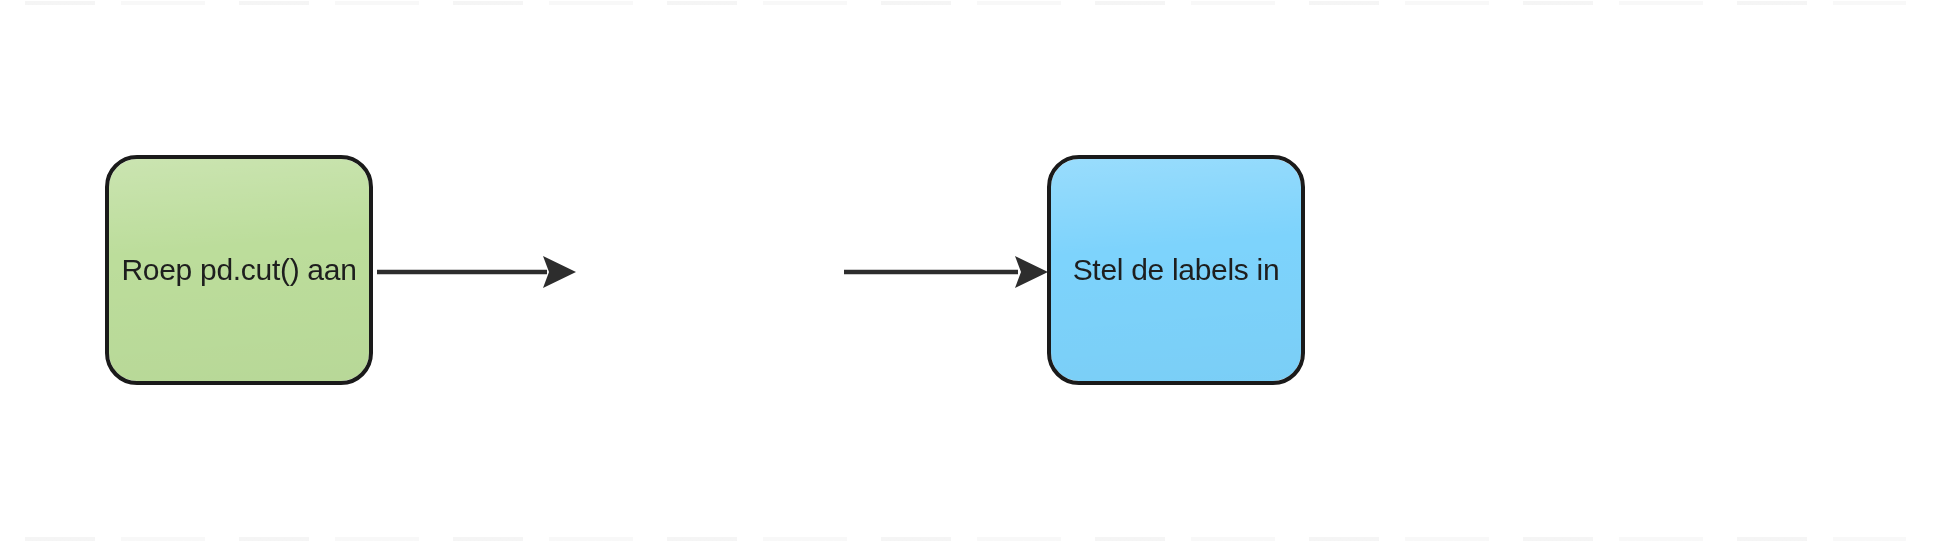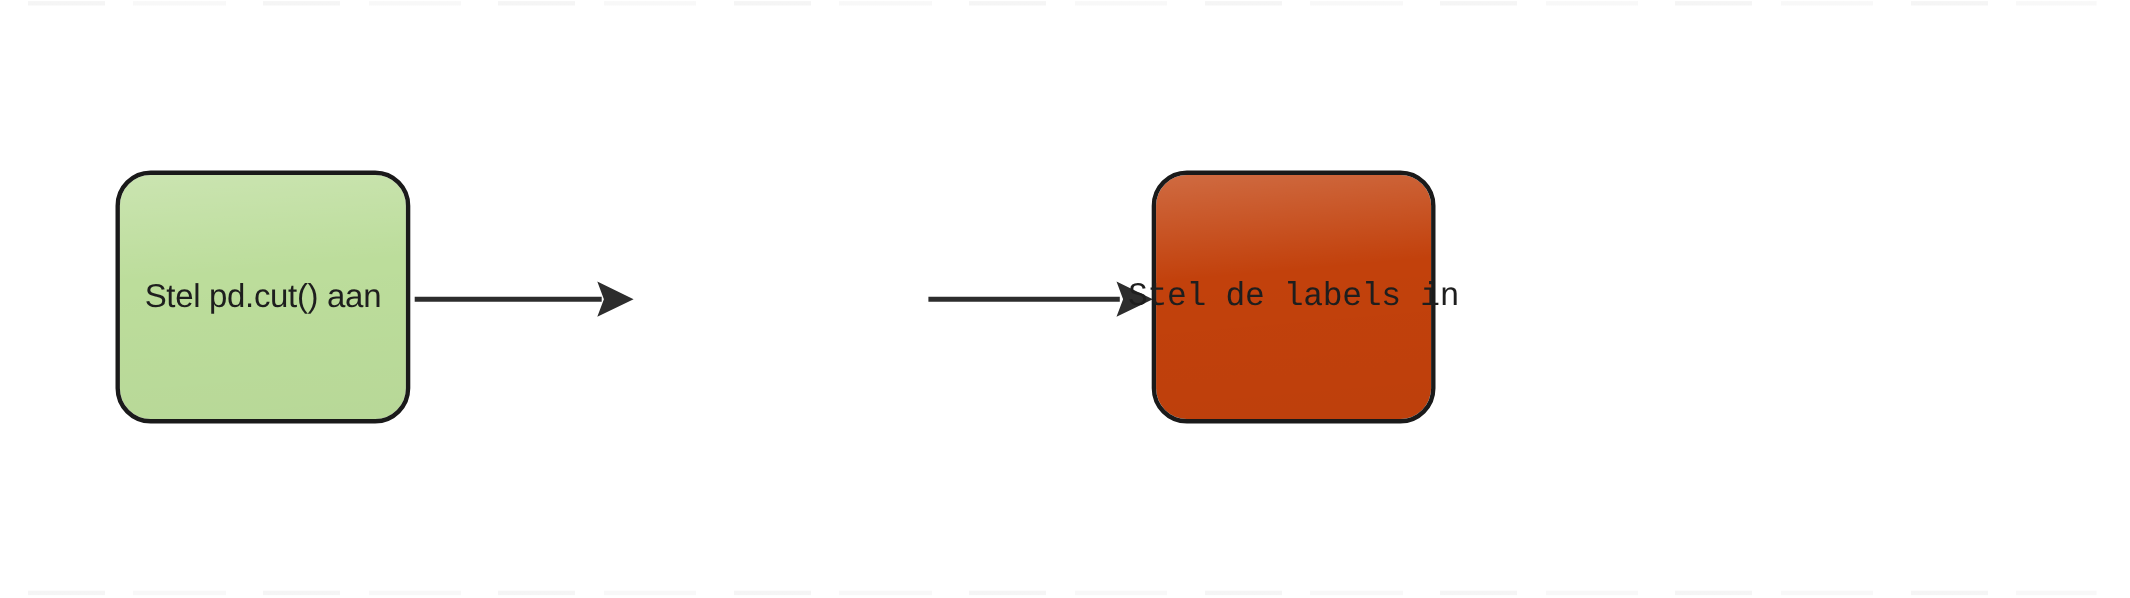--- a/index.html
+++ b/index.html
@@ -89,21 +89,21 @@
       <line x1="377" y1="272" x2="547" y2="272" stroke-width="4.5" stroke="#2d2d2d"></line>
       <polygon points="543,256 576,272 543,288 549,272" fill="#2d2d2d"></polygon>
     </g>
     <g>
       <line x1="844" y1="272" x2="1018" y2="272" stroke-width="4.5" stroke="#2d2d2d"></line>
       <polygon points="1015,256 1048,272 1015,288 1021,272" fill="#2d2d2d"></polygon>
     </g>
   </svg>
 
   <div class="node node-1" style="background-color: rgb(188, 221, 155);">
-    <span class="node-label">Stel pd.cut() aan</span>
+    <span class="node-label">Roep pd.cut() aan</span>
   </div>
 
 
-  <div class="node node-3" style="background-color: #c2410c; font-family: Liberation Mono, monospace;">
+  <div class="node node-3" style="background-color: #7dd3fc;">
     <span class="node-label">Stel de labels in</span>
   </div>
 
 </div>
 
 </body></html>

